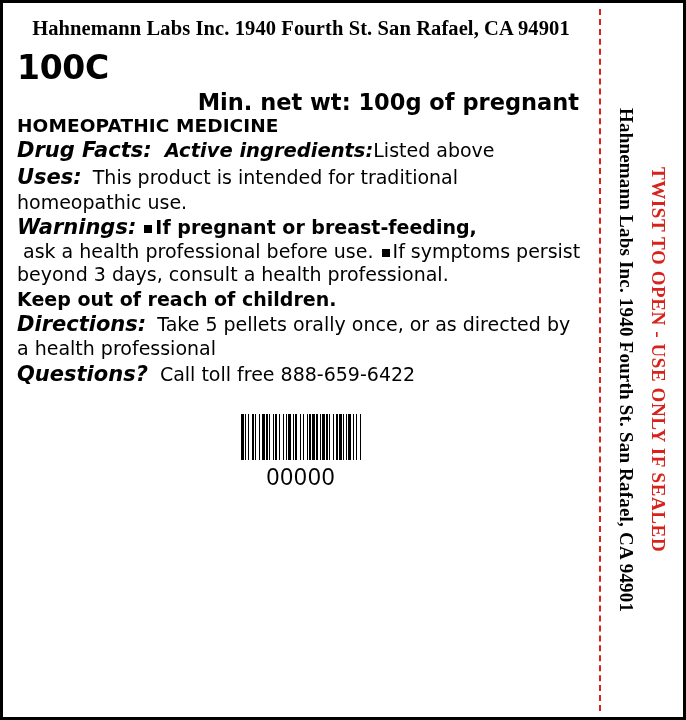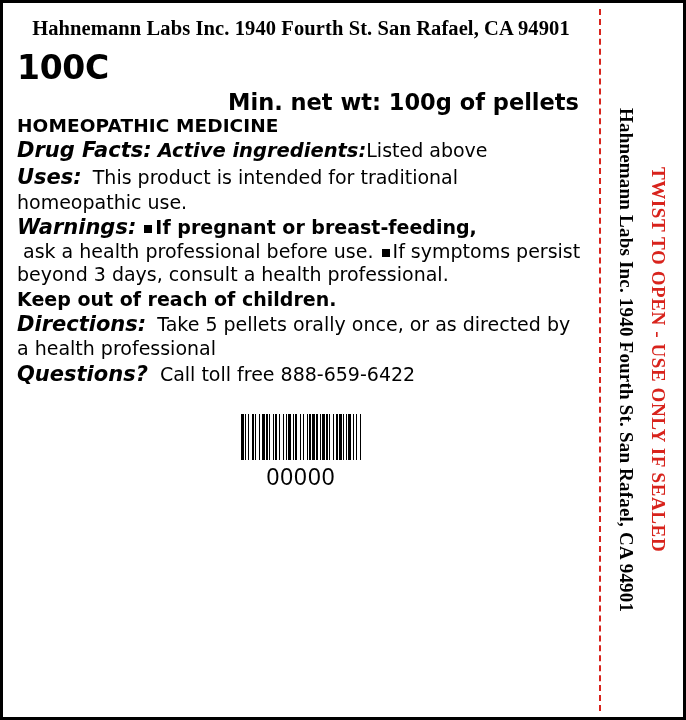--- a/index.html
+++ b/index.html
@@ -188,29 +188,29 @@
 <body>
 
 <div class="label">
 
   <div class="main">
 
     <div class="manufacturer">Hahnemann Labs Inc. 1940 Fourth St. San Rafael, CA 94901</div>
 
     <div class="potency">100C</div>
 
-    <div class="netwt">Min. net wt: 100g of pellets</div>
+    <div class="netwt">Min. net wt: 100g of pregnant</div>
 
     <div class="category">HOMEOPATHIC MEDICINE</div>
 
     <div class="facts">
 
       <p>
         <span class="hdr">Drug Facts:</span>
-        <span class="hdr-sm" style="">Active ingredients:</span><span>Listed above</span>
+        <span class="hdr-sm" style="margin-left:7px;">Active ingredients:</span><span>Listed above</span>
       </p>
 
       <p>
         <span class="hdr">Uses:</span>
         <span style="margin-left:5px;">This product is intended for traditional homeopathic use.</span>
       </p>
 
       <p>
         <span class="hdr">Warnings:</span>
         <span class="sq"></span><span class="bold">If pregnant or breast-feeding,</span>

